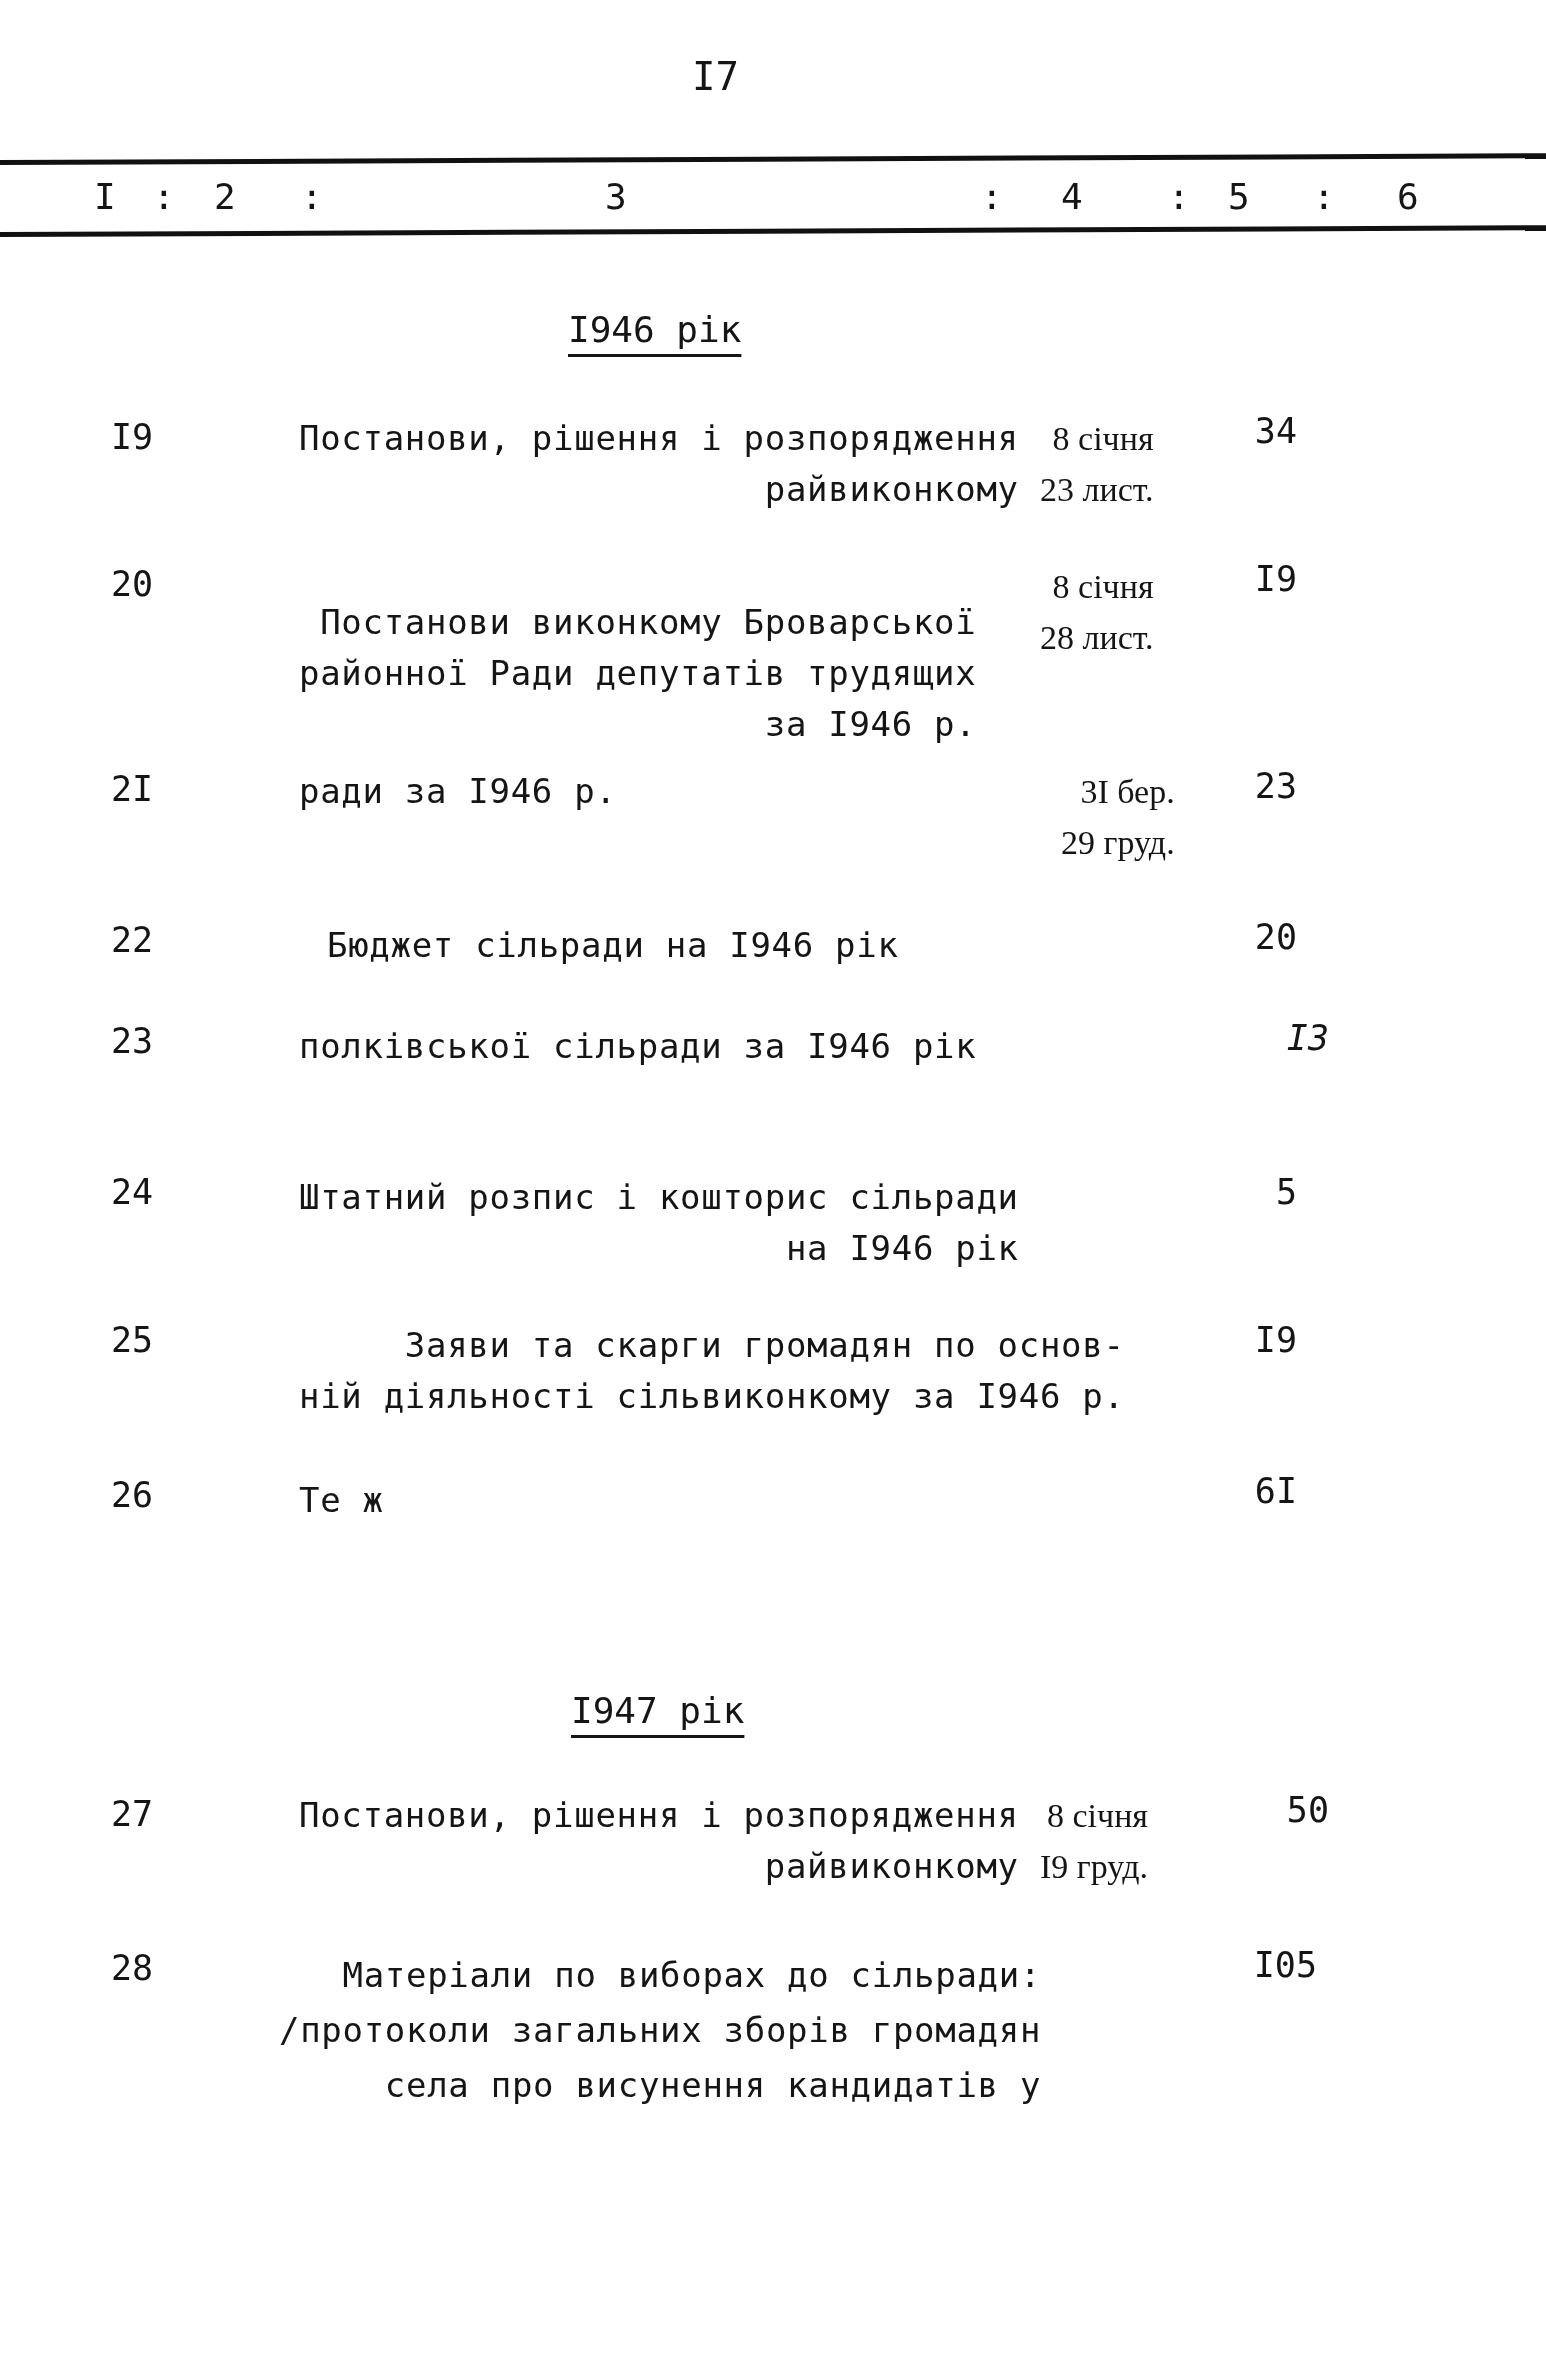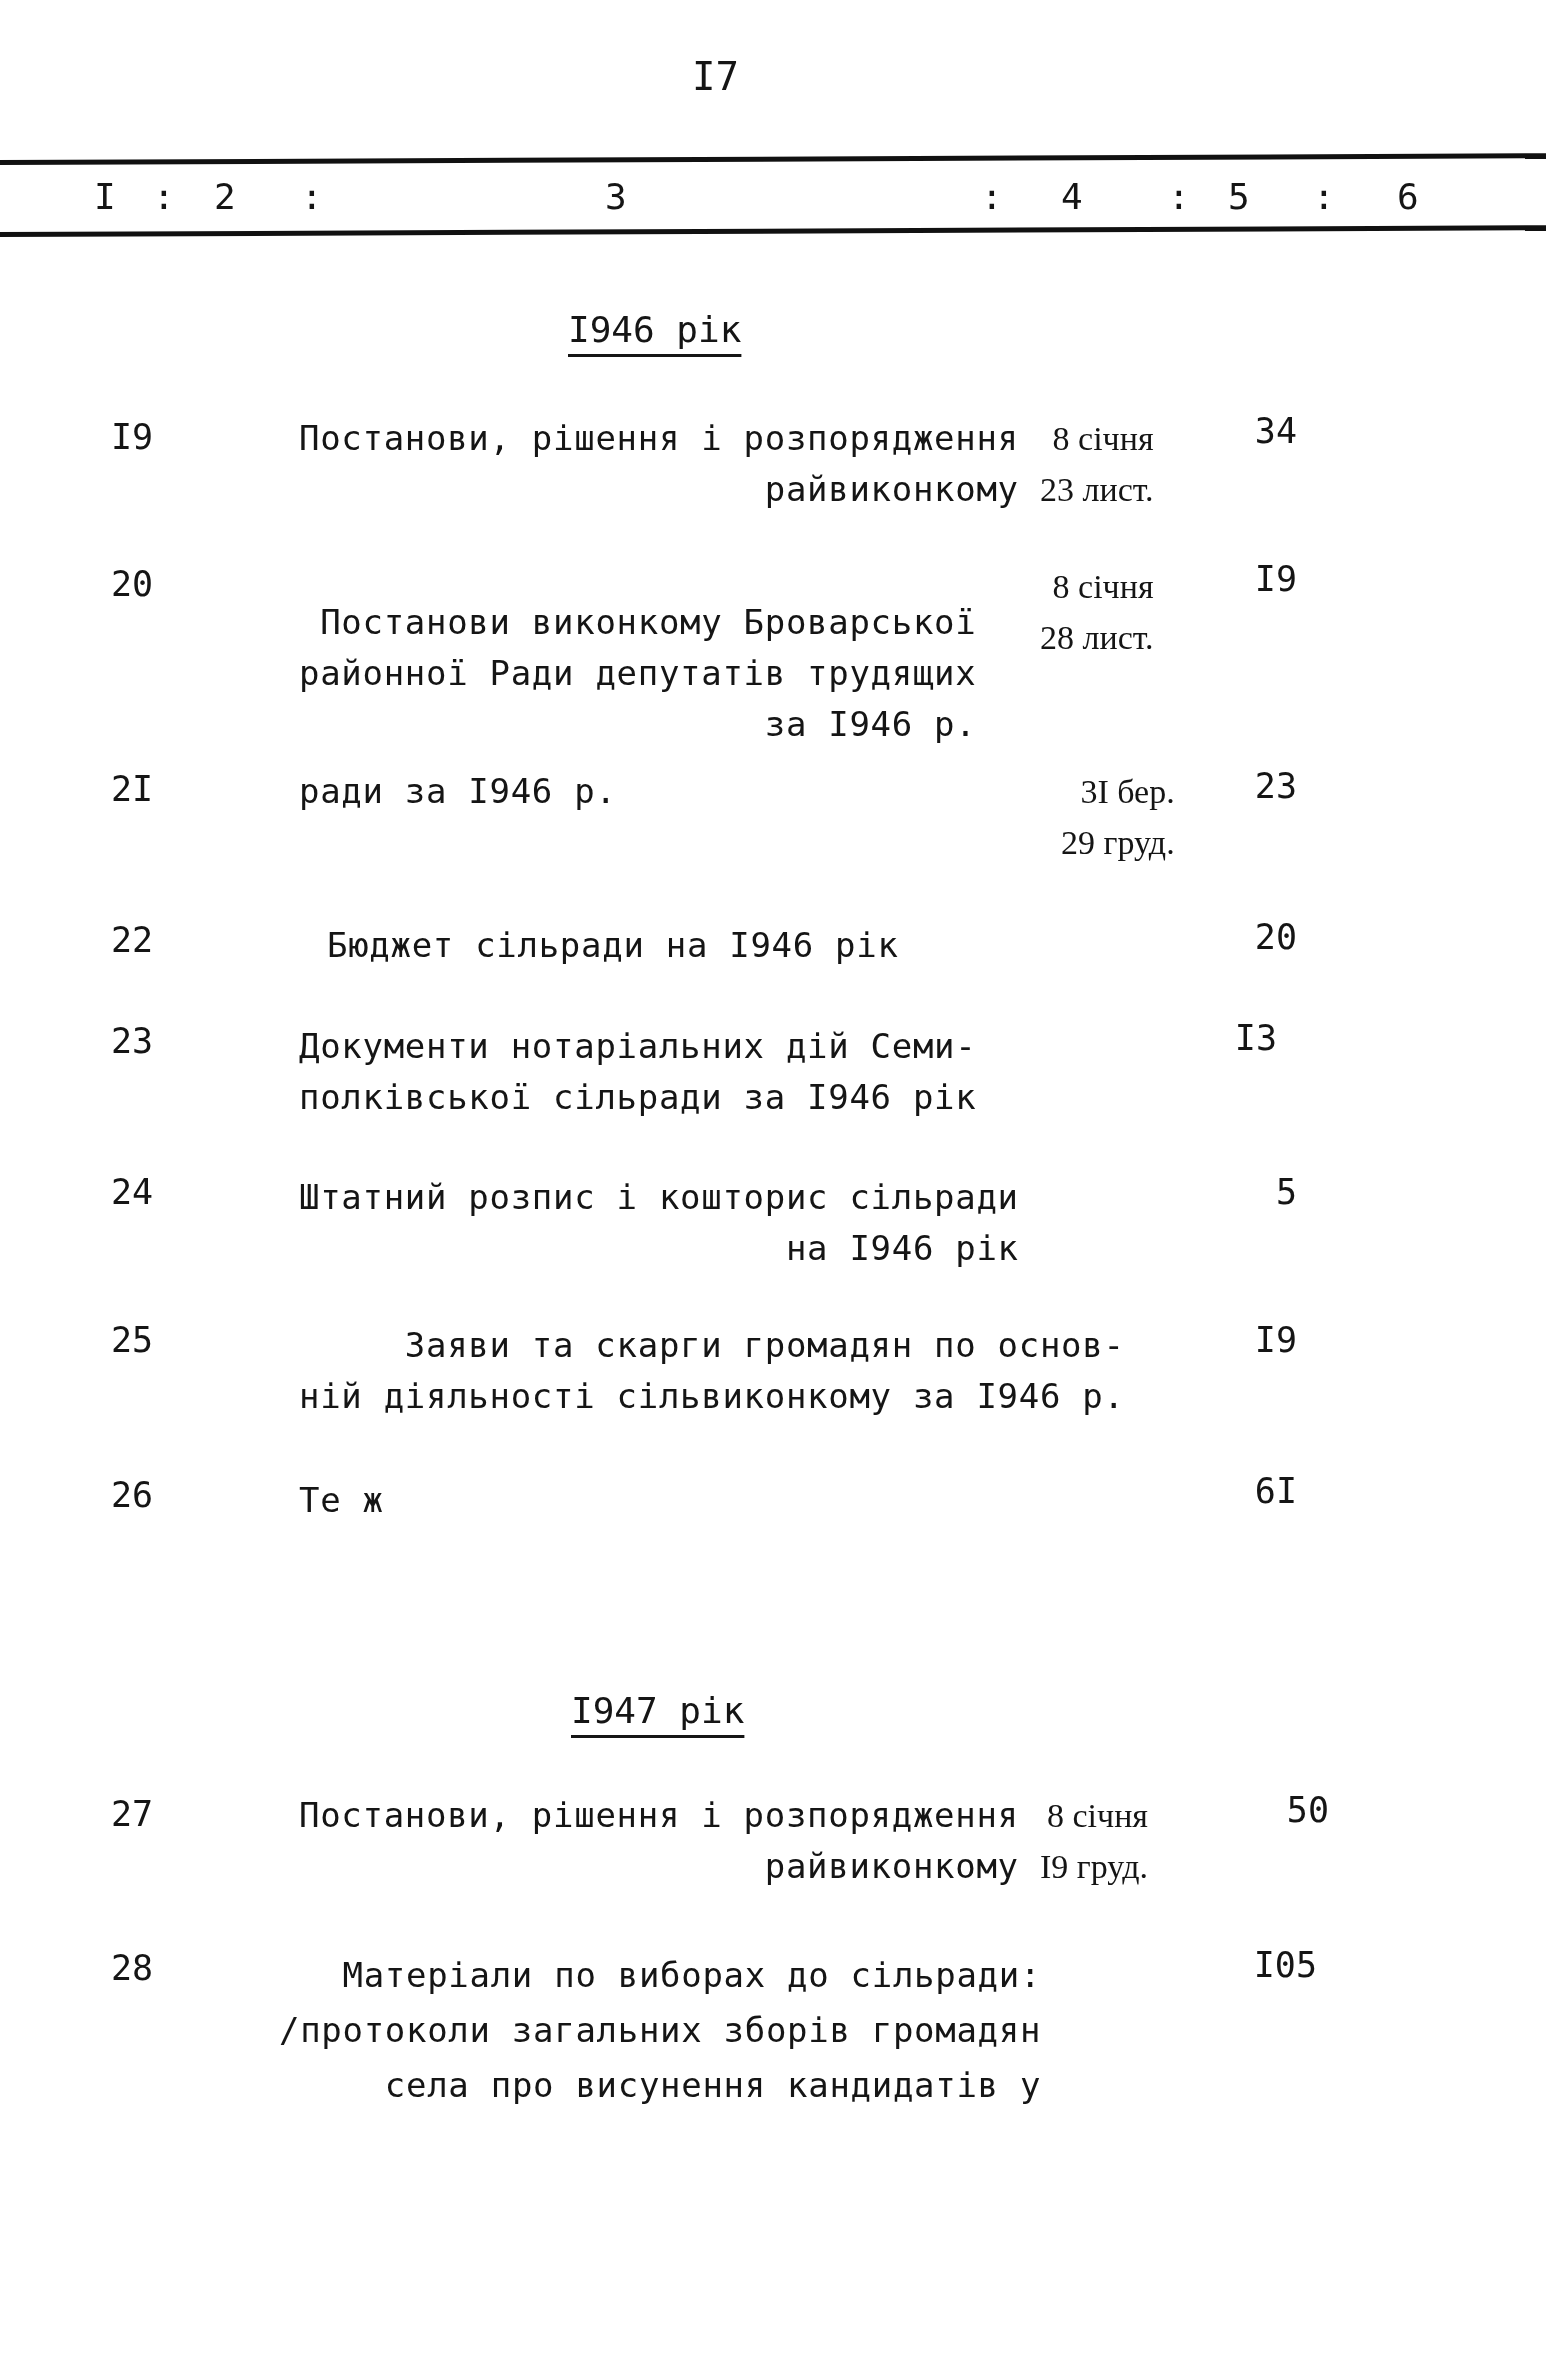--- a/index.html
+++ b/index.html
@@ -86,24 +86,23 @@
   <div class="abs entry-num" style="left:111px; top:920px;">22</div>
   <div class="abs entry-text" style="left:299px; top:920px;margin-left:28px;">
     <div>Бюджет сільради на I946 рік</div>
   </div>
   <div class="abs entry-sheets" style="left:1216px; top:917px;">20</div>
 </div>
 
 <div>
   <div class="abs entry-num" style="left:111px; top:1021px;">23</div>
   <div class="abs entry-text" style="left:299px; top:1021px;">
-    <div>Документи нотаріальних дій Семи-</div>
     <div>полківської сільради за I946 рік</div>
   </div>
-  <div class="abs entry-sheets" style="left:1196px; top:1018px;">I3</div>
+  <div class="abs entry-sheets" style="left:1248px; top:1018px;font-style:italic;">I3</div>
 </div>
 
 <div>
   <div class="abs entry-num" style="left:111px; top:1172px;">24</div>
   <div class="abs entry-text" style="left:299px; top:1172px;">
     <div>Штатний розпис і кошторис сільради</div>
     <div>на I946 рік</div>
   </div>
   <div class="abs entry-sheets" style="left:1216px; top:1172px;">5</div>
 </div>

